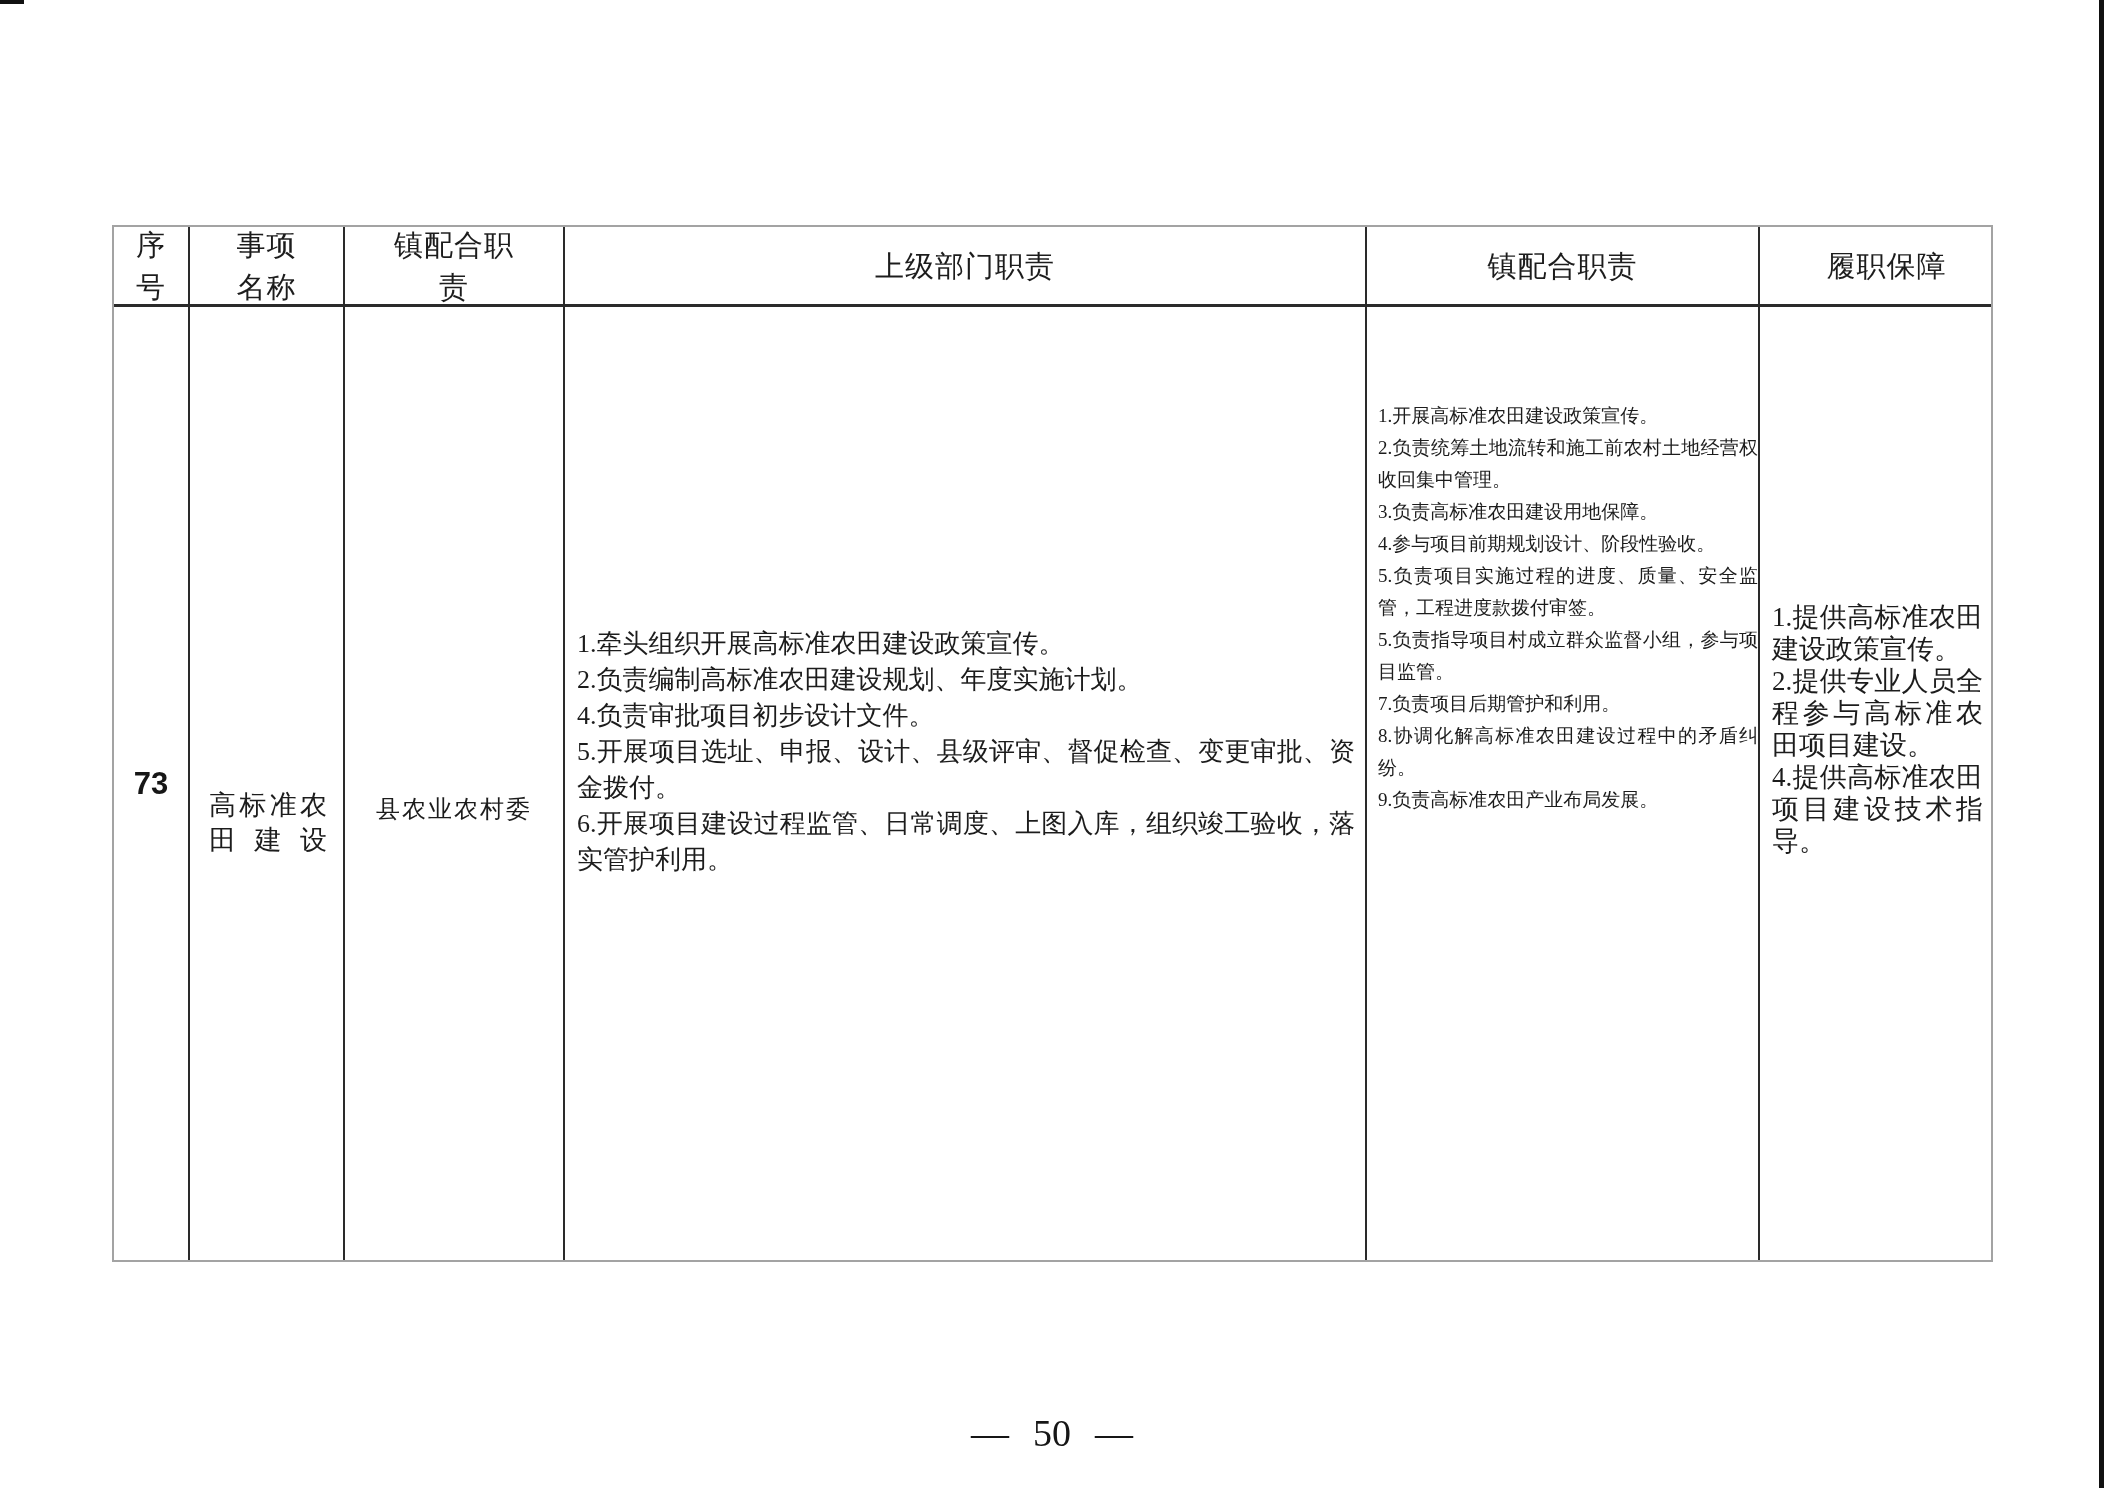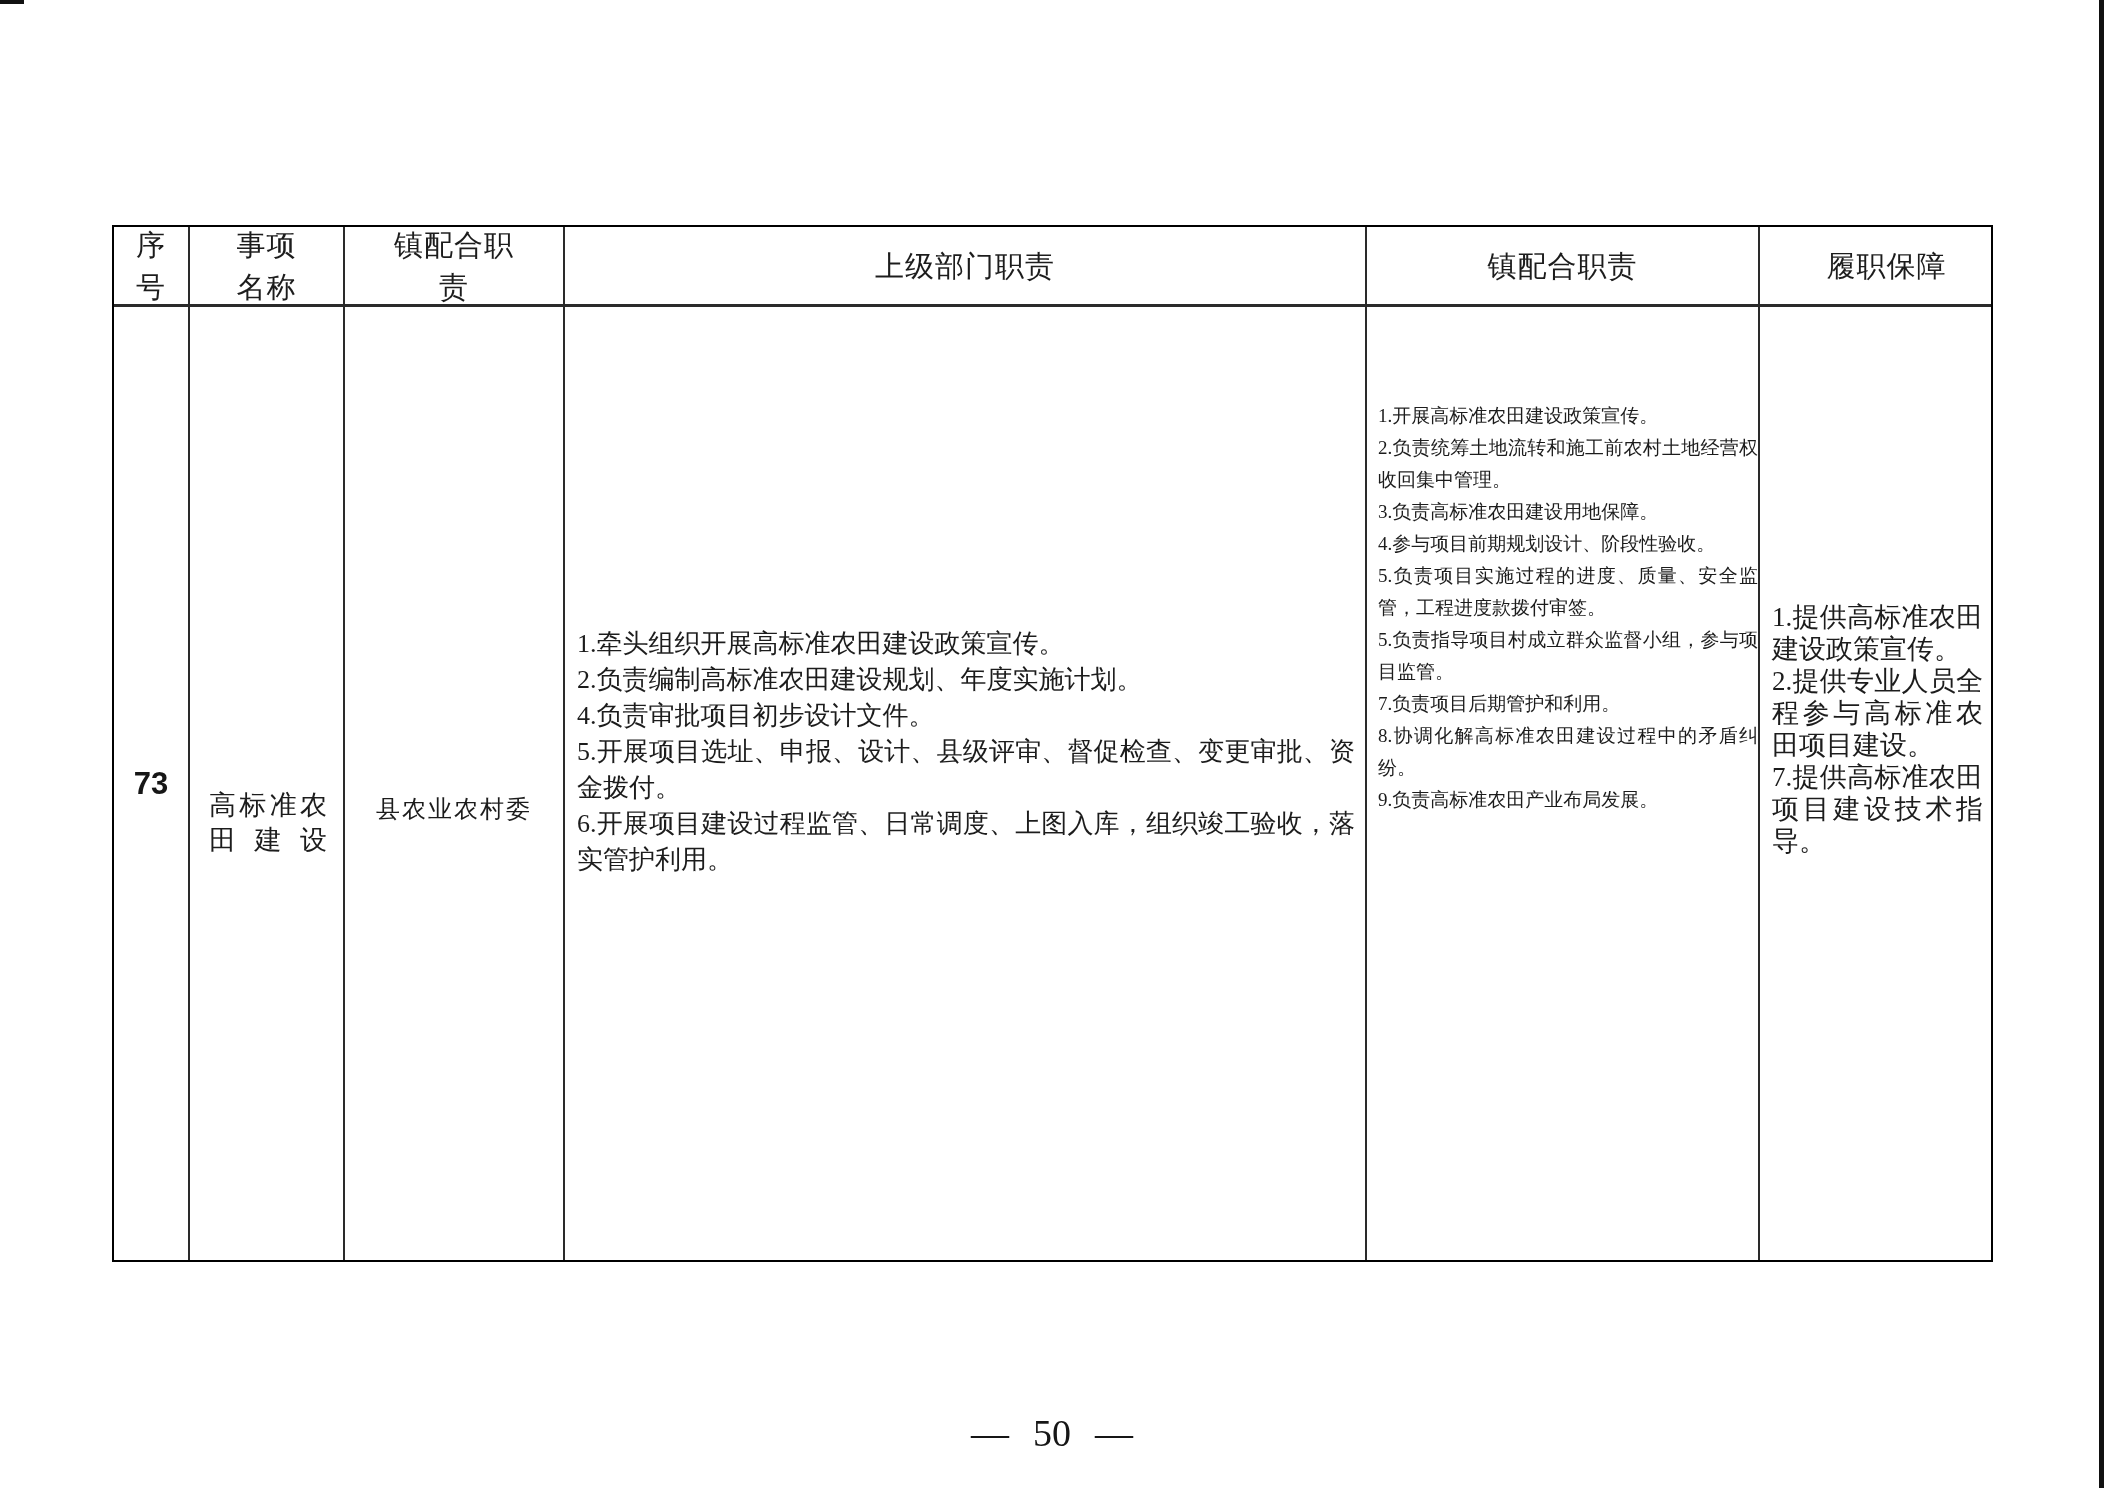--- a/index.html
+++ b/index.html
@@ -19,21 +19,21 @@
   }
   .artifact-right {
     position: absolute; right: 0; top: 0;
     width: 5px; height: 1488px; background: #111;
   }
 
   
   .doc-table {
     position: absolute; left: 112px; top: 225px;
     width: 1881px; height: 1037px;
-    border: 2px solid #000000;
+    border: 2px solid #a3a3a3;
     box-sizing: border-box;
     display: flex; flex-direction: column;
     background: #fff;
   }
   .tr { display: flex; width: 100%; }
   .tr.header-row {
     height: 80px; flex: 0 0 80px;
     border-bottom: 3px solid #2a2a2a;
     box-sizing: border-box;
   }
@@ -159,21 +159,21 @@
         <div class="para">5.负责项目实施过程的进度、质量、安全监管，工程进度款拨付审签。</div>
         <div class="para">5.负责指导项目村成立群众监督小组，参与项目监管。</div>
         <div class="para">7.负责项目后期管护和利用。</div>
         <div class="para">8.协调化解高标准农田建设过程中的矛盾纠纷。</div>
         <div class="para">9.负责高标准农田产业布局发展。</div>
       </div>
 
       <div class="td c6 last guar-cell">
         <div class="para">1.提供高标准农田建设政策宣传。</div>
         <div class="para">2.提供专业人员全程参与高标准农田项目建设。</div>
-        <div class="para">7.提供高标准农田项目建设技术指导。</div>
+        <div class="para">4.提供高标准农田项目建设技术指导。</div>
       </div>
     </div>
 
   </div>
 
   <div class="page-footer">
     <span>—</span><span class="pagenum">50</span><span>—</span>
   </div>
 
 </div>

